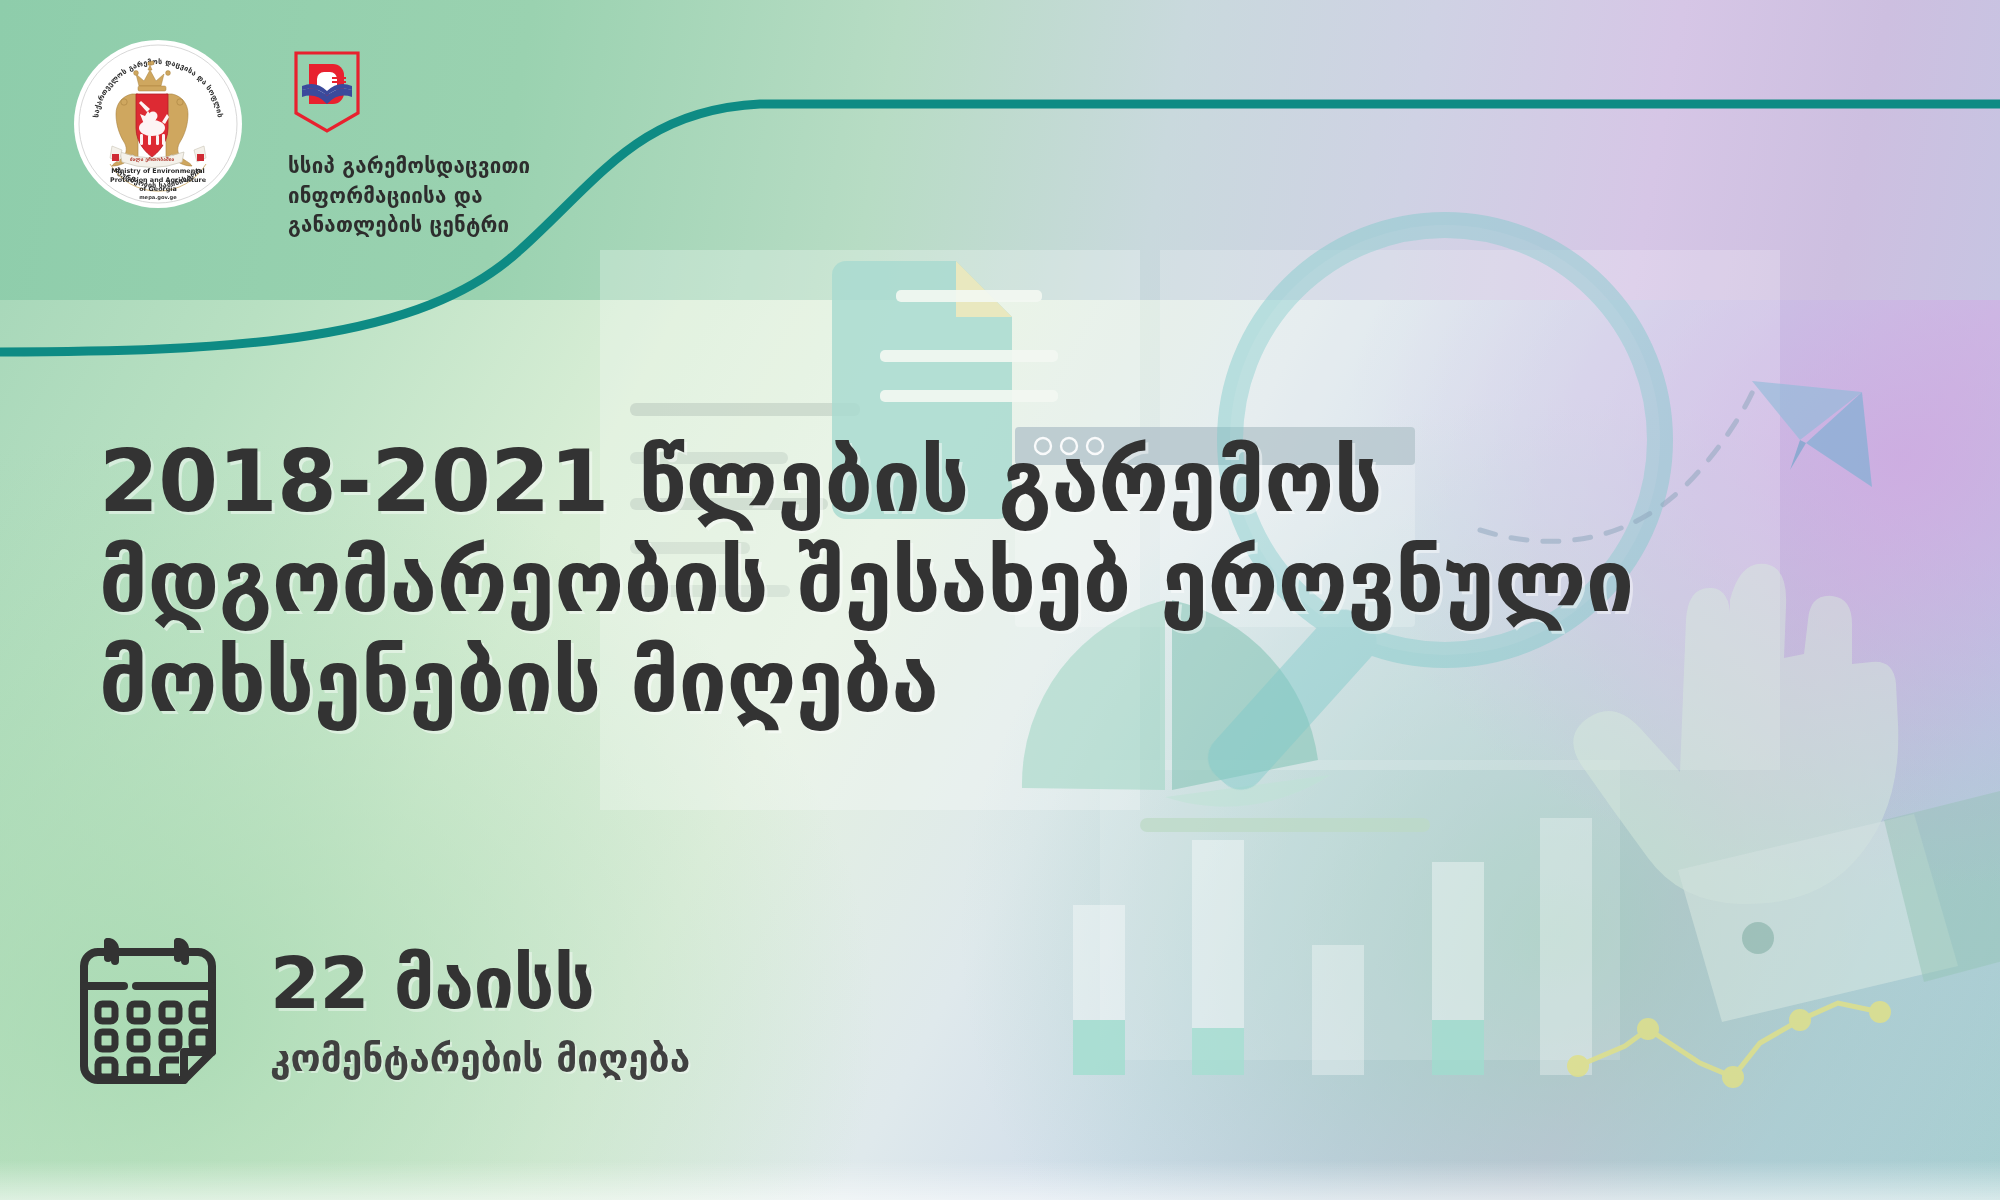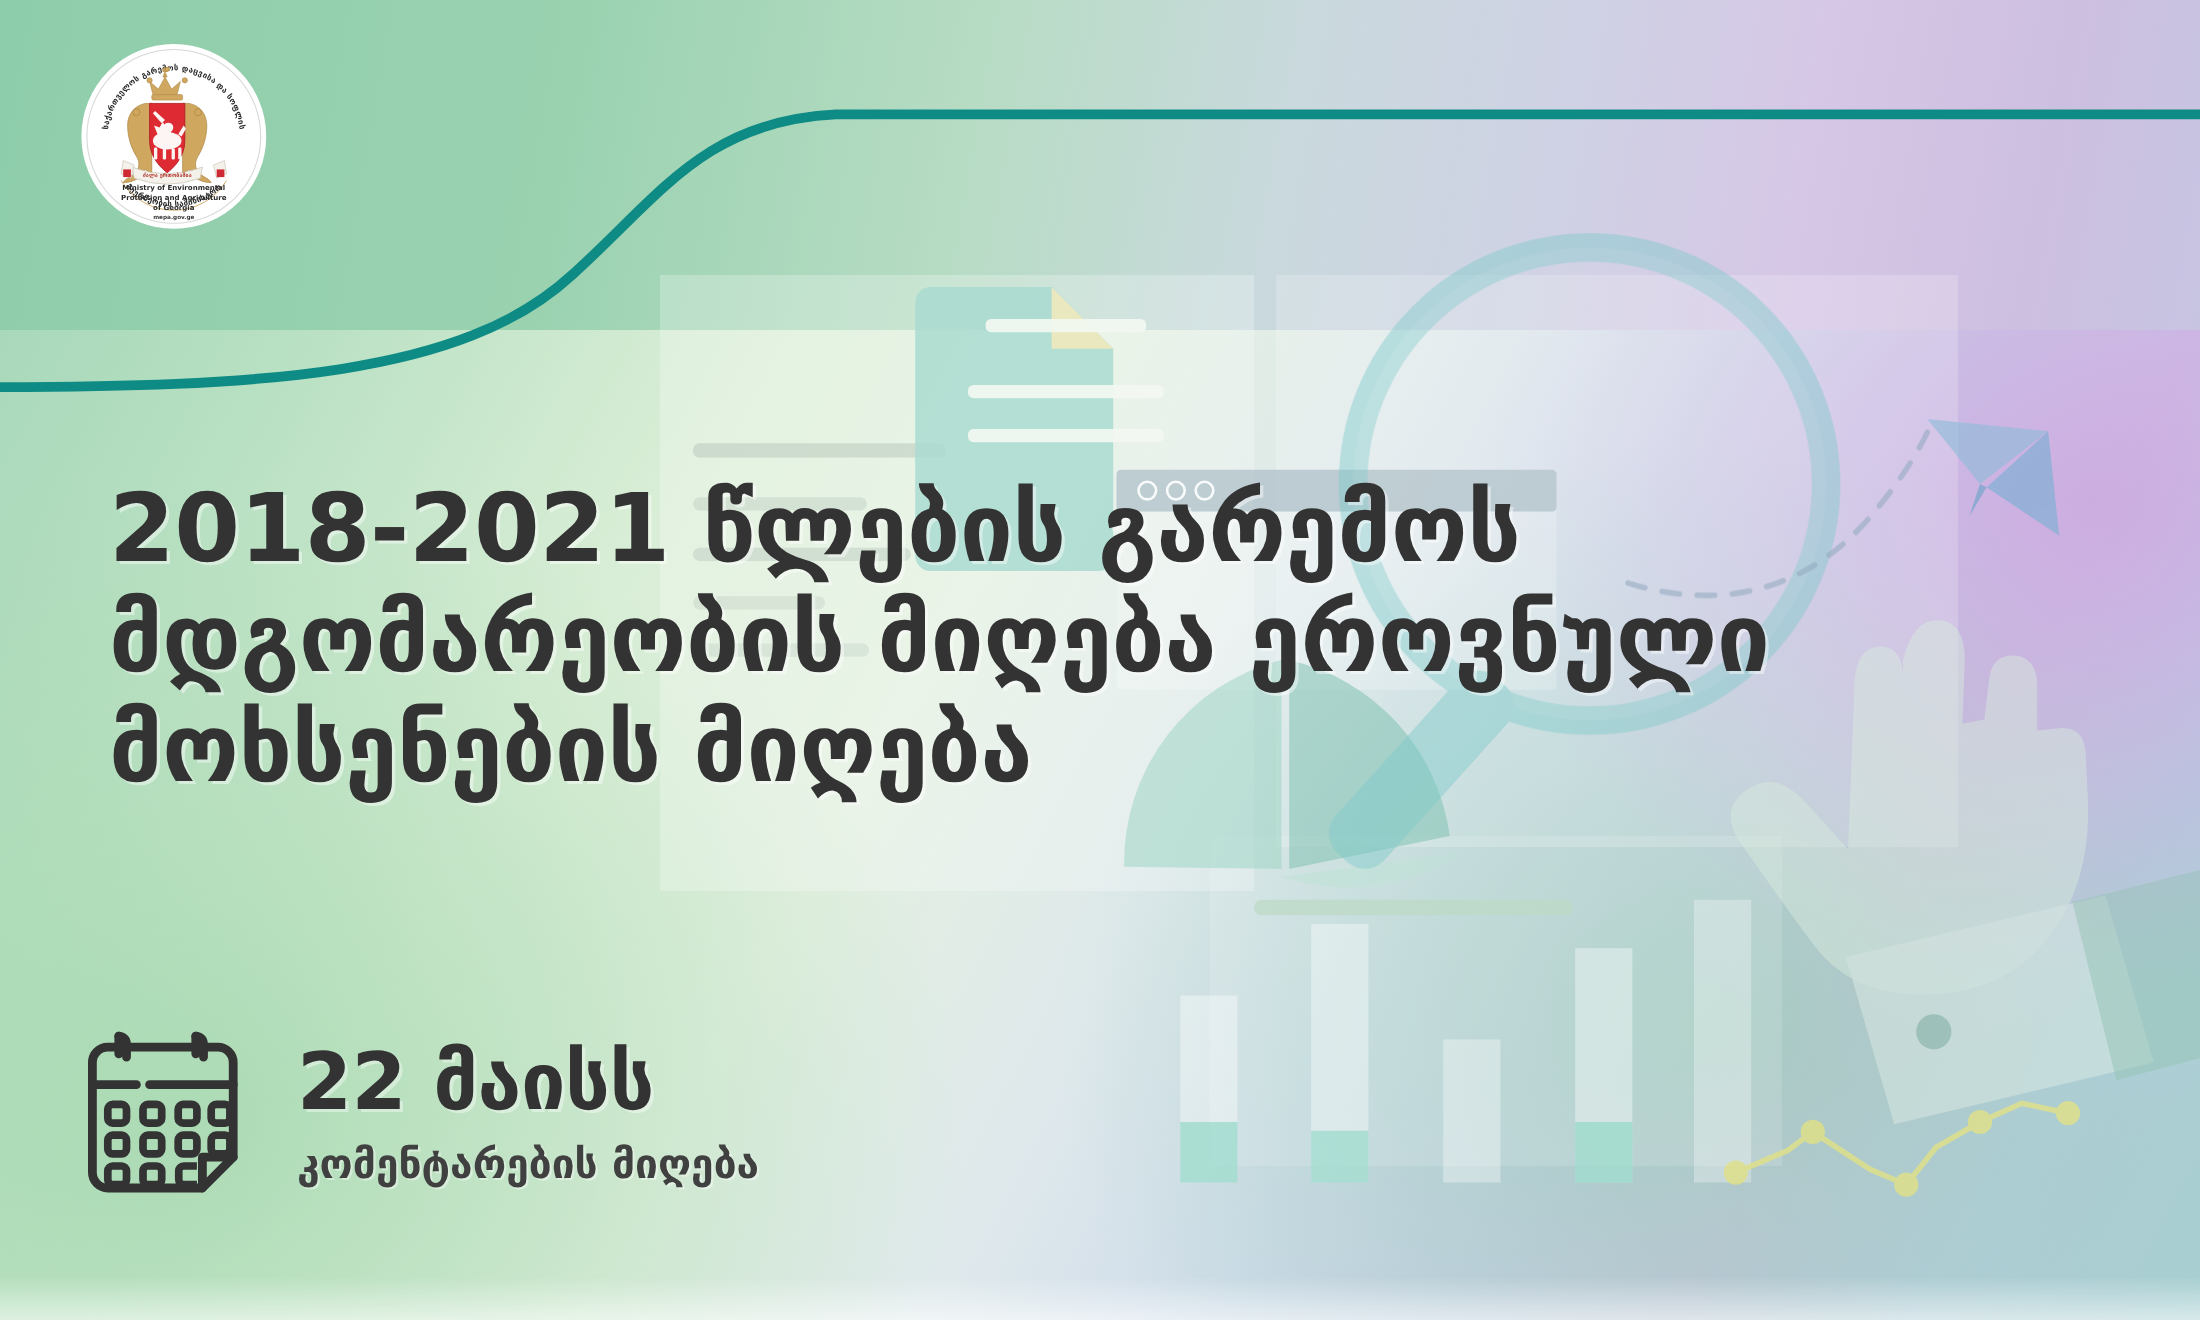--- a/index.html
+++ b/index.html
@@ -298,25 +298,41 @@
           <rect x="121" y="112" width="7" height="7" fill="#cf2a33"></rect>
         </g>
 
         <text x="82" y="131" font-size="6.4" font-weight="700" fill="#2b2b2b" text-anchor="middle" font-family="DejaVu Sans, sans-serif">Ministry of Environmental</text>
         <text x="82" y="140" font-size="6.4" font-weight="700" fill="#2b2b2b" text-anchor="middle" font-family="DejaVu Sans, sans-serif">Protection and Agriculture</text>
         <text x="82" y="149" font-size="6.4" font-weight="700" fill="#2b2b2b" text-anchor="middle" font-family="DejaVu Sans, sans-serif">of Georgia</text>
         <text x="82" y="157" font-size="5.2" font-weight="700" fill="#3a3a3a" text-anchor="middle" font-family="DejaVu Sans, sans-serif">mepa.gov.ge</text>
       </svg>
     </div>
 
+    <div class="eiec">
+      <div class="eiec-mark">
+        <svg viewBox="0 0 70 86" xmlns="http://www.w3.org/2000/svg">
+          <path d="M4 3 h62 v60 l-31 18 L4 63 Z" fill="none" stroke="#e8212e" stroke-width="3.2"></path>
+          <path d="M17 14 h24 a11 11 0 0 1 11 11 v18 a11 11 0 0 1 -11 11 h-24 Z" fill="#e8212e"></path>
+          <rect x="25" y="22" width="20" height="22" rx="7" fill="#ffffff"></rect>
+          <path d="M10 36 q14 -6 25 5 q11 -11 25 -5 l0 4 q-14 -5 -25 6 q-11 -11 -25 -6 Z" fill="#3b4a9c"></path>
+          <path d="M10 40 q14 -5 25 6 q11 -11 25 -6 l0 7 q-14 -5 -25 7 q-11 -12 -25 -7 Z" fill="#3b4a9c"></path>
+          <rect x="40" y="27" width="14" height="2" fill="#e8212e"></rect>
+          <rect x="40" y="31" width="14" height="2" fill="#e8212e"></rect>
+        </svg>
+      </div>
+      <div class="eiec-text">სსიპ გარემოსდაცვითი
+ინფორმაციისა და
+განათლების ცენტრი</div>
+    </div>
   </div>
 
   <div class="headline">
     <div class="headline-line">2018-2021  წლების გარემოს</div>
-    <div class="headline-line">მდგომარეობის მიღება ეროვნული</div>
+    <div class="headline-line">მდგომარეობის შესახებ ეროვნული</div>
     <div class="headline-line">მოხსენების მიღება</div>
   </div>
 
   <div class="dateblock">
     <div class="cal-icon">
       <svg viewBox="0 0 176 176" xmlns="http://www.w3.org/2000/svg">
         <g fill="none" stroke="#333333" stroke-width="8" stroke-linecap="round" stroke-linejoin="round">
 
           <path d="M48 22 v16"></path>
           <path d="M48 22 a7 7 0 0 1 7 7 v12"></path>

